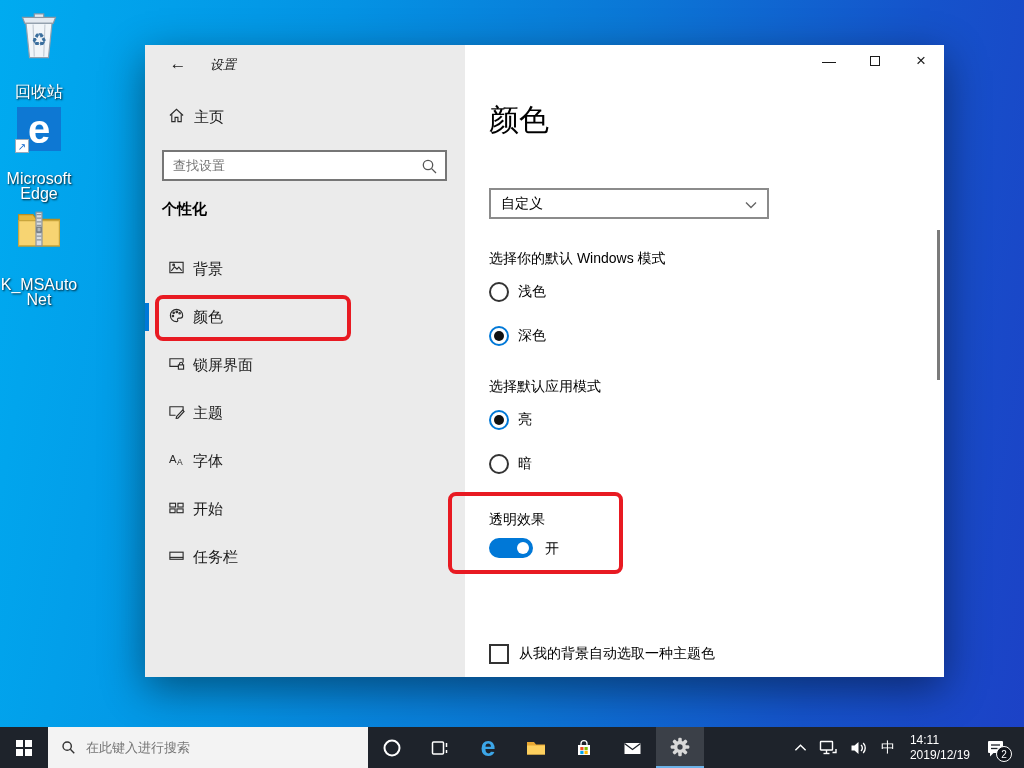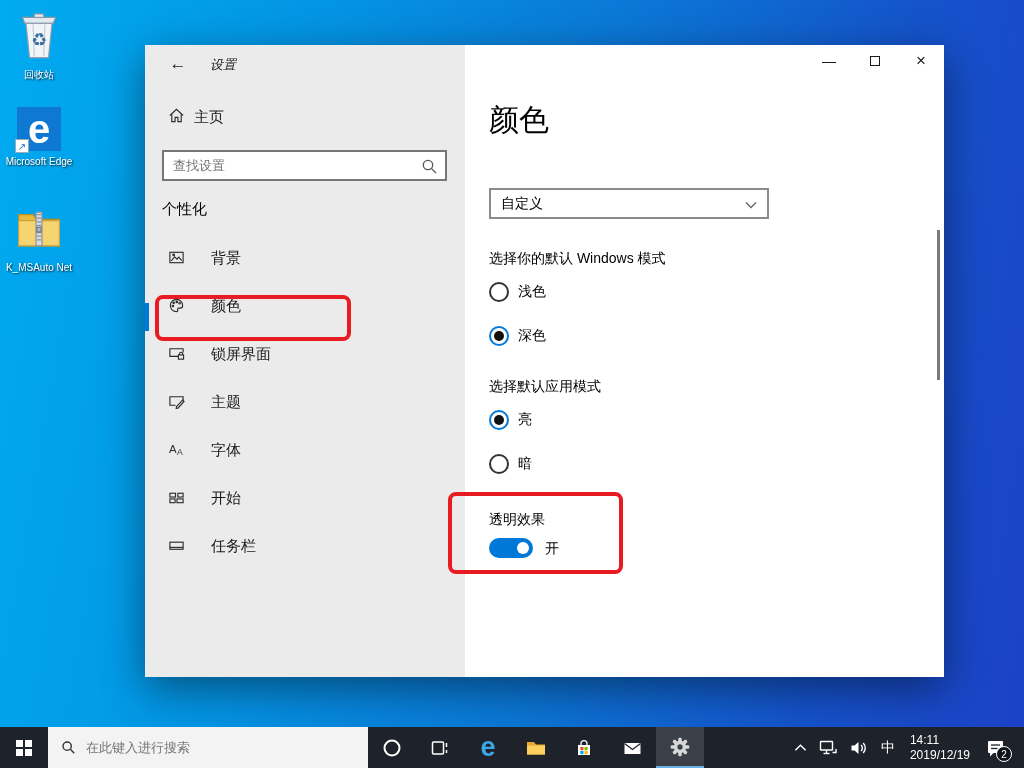--- a/index.html
+++ b/index.html
@@ -1,43 +1,43 @@
 <!DOCTYPE html>
 <html><head>
 <meta charset="utf-8">
 <style>
   html,body{margin:0;padding:0;background:#000;}
   *{box-sizing:border-box;font-family:"Liberation Sans","DejaVu Sans",sans-serif;}
   .screen{position:relative;width:1024px;height:768px;overflow:hidden;
     background:linear-gradient(100deg,#00abf0 0%,#0493e4 30%,#0b77d6 55%,#1553cb 80%,#1c41c6 100%);}
   
   .dicon{position:absolute;width:78px;text-align:center;cursor:pointer;}
-  .dicon .dlabel{color:#fff;font-size:10px;line-height:15px;text-shadow:1px 1px 2px rgba(0,0,0,.85);margin-top:3px;}
+  .dicon .dlabel{color:#fff;font-size:16px;line-height:15px;text-shadow:1px 1px 2px rgba(0,0,0,.85);margin-top:20px;}
   .edge-tile{width:44px;height:44px;margin:0 auto;background:#0e78d3;display:flex;align-items:center;justify-content:center;position:relative;}
   .edge-tile .e{color:#fff;font-size:40px;font-weight:bold;line-height:40px;}
   .shortcut{position:absolute;left:-2px;bottom:-2px;width:14px;height:14px;background:#fff;border:1px solid #9ab;display:flex;align-items:center;justify-content:center;font-size:10px;color:#1166cc;}
   
   .window{position:absolute;left:145px;top:45px;width:799px;height:632px;background:#fff;
     box-shadow:0 12px 40px rgba(0,0,0,.45);}
   .sidebar{position:absolute;left:0;top:0;width:320px;height:632px;background:#ebebeb;}
   .titlebar-left{position:absolute;left:0;top:0;width:320px;height:40px;}
   .back-btn{position:absolute;left:14px;top:4px;width:38px;height:30px;font-size:17px;color:#1a1a1a;display:flex;align-items:center;justify-content:center;cursor:pointer;}
   .win-title{position:absolute;left:65px;top:11px;font-size:13px;color:#1a1a1a;font-style:italic;}
   .caption-btn{position:absolute;top:0;width:46px;height:32px;display:flex;align-items:center;justify-content:center;color:#1a1a1a;cursor:pointer;}
   .caption-btn.min{left:661px;font-size:14px;}
   .caption-btn.max{left:707px;}
   .caption-btn.max .box{width:10px;height:10px;border:1px solid #1a1a1a;}
   .caption-btn.close{left:753px;font-size:17px;}
   .home-row{position:absolute;left:23px;top:62px;display:flex;align-items:center;gap:9px;cursor:pointer;}
   .home-row .lbl{font-size:15px;color:#1a1a1a;}
   .side-search{position:absolute;left:17px;top:105px;width:285px;height:31px;background:#fff;border:2px solid #767676;}
   .side-search input{position:absolute;left:0;top:0;width:100%;height:100%;border:none;outline:none;background:transparent;font-size:13px;color:#333;padding:0 30px 0 9px;}
   .side-search .mag{position:absolute;right:7px;top:6px;}
-  .section-label{position:absolute;left:17px;top:155px;font-size:15px;font-weight:normal;color:#000;}
-  .nav-item{position:absolute;left:0;width:320px;height:40px;display:flex;padding-left:23px;gap:26px;cursor:pointer;}
+  .section-label{position:absolute;left:17px;top:155px;font-size:15px;font-weight:bold;color:#000;}
+  .nav-item{position:absolute;left:0;width:320px;height:40px;display:flex;align-items:center;padding-left:23px;gap:8px;cursor:pointer;}
   .nav-item .nav-label{font-size:15px;color:#1a1a1a;}
   .accent-bar{position:absolute;left:0;top:6px;width:4px;height:28px;background:#0078d7;}
   
   .content-title{position:absolute;left:344px;top:55px;font-size:30px;font-weight:400;color:#000;}
   .field-label{position:absolute;left:344px;font-size:14px;color:#000;}
   .dropdown{position:absolute;left:344px;top:143px;width:280px;height:31px;background:#fff;border:2px solid #8b8b8b;display:flex;align-items:center;justify-content:space-between;padding:0 10px;cursor:pointer;}
   .dropdown .val{font-size:14px;color:#000;}
   .radio-row{position:absolute;left:344px;display:flex;align-items:center;gap:9px;cursor:pointer;}
   .radio{width:20px;height:20px;border-radius:50%;border:2px solid #333;background:#fff;position:relative;}
   .radio.sel{border-color:#0078d7;}
@@ -256,20 +256,24 @@
       <span class="radio"></span>
       <span class="rlabel">暗</span>
     </div>
 
     <div class="field-label" style="top:466px;">透明效果</div>
     <div class="toggle">
       <span class="knob"></span>
     </div>
     <div class="toggle-state">开</div>
 
+    <div class="checkbox-row">
+      <span class="checkbox"></span>
+      <span class="clabel">从我的背景自动选取一种主题色</span>
+    </div>
 
     <div class="scroll-thumb"></div>
   </div>
 
   <div class="red-rect rr1"></div>
   <div class="red-rect rr2"></div>
 
   <div class="taskbar">
     <div class="tb-btn">
       <span class="winlogo">

